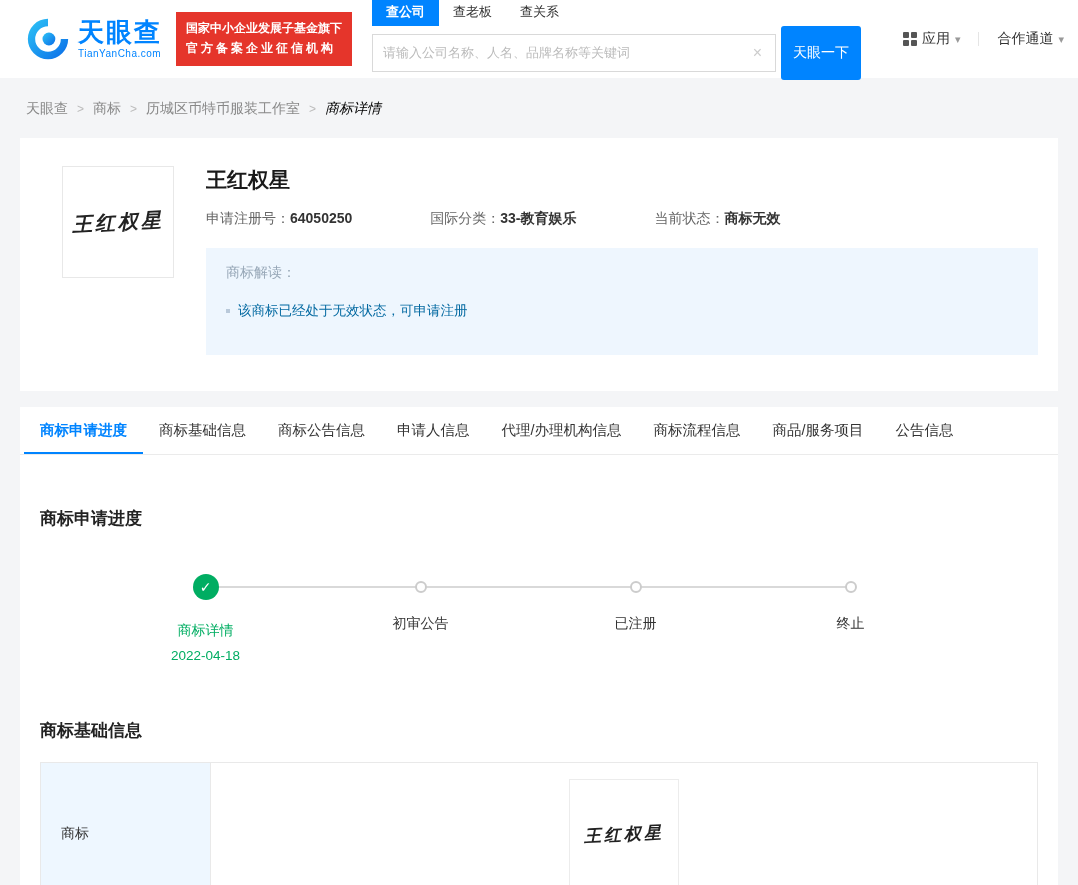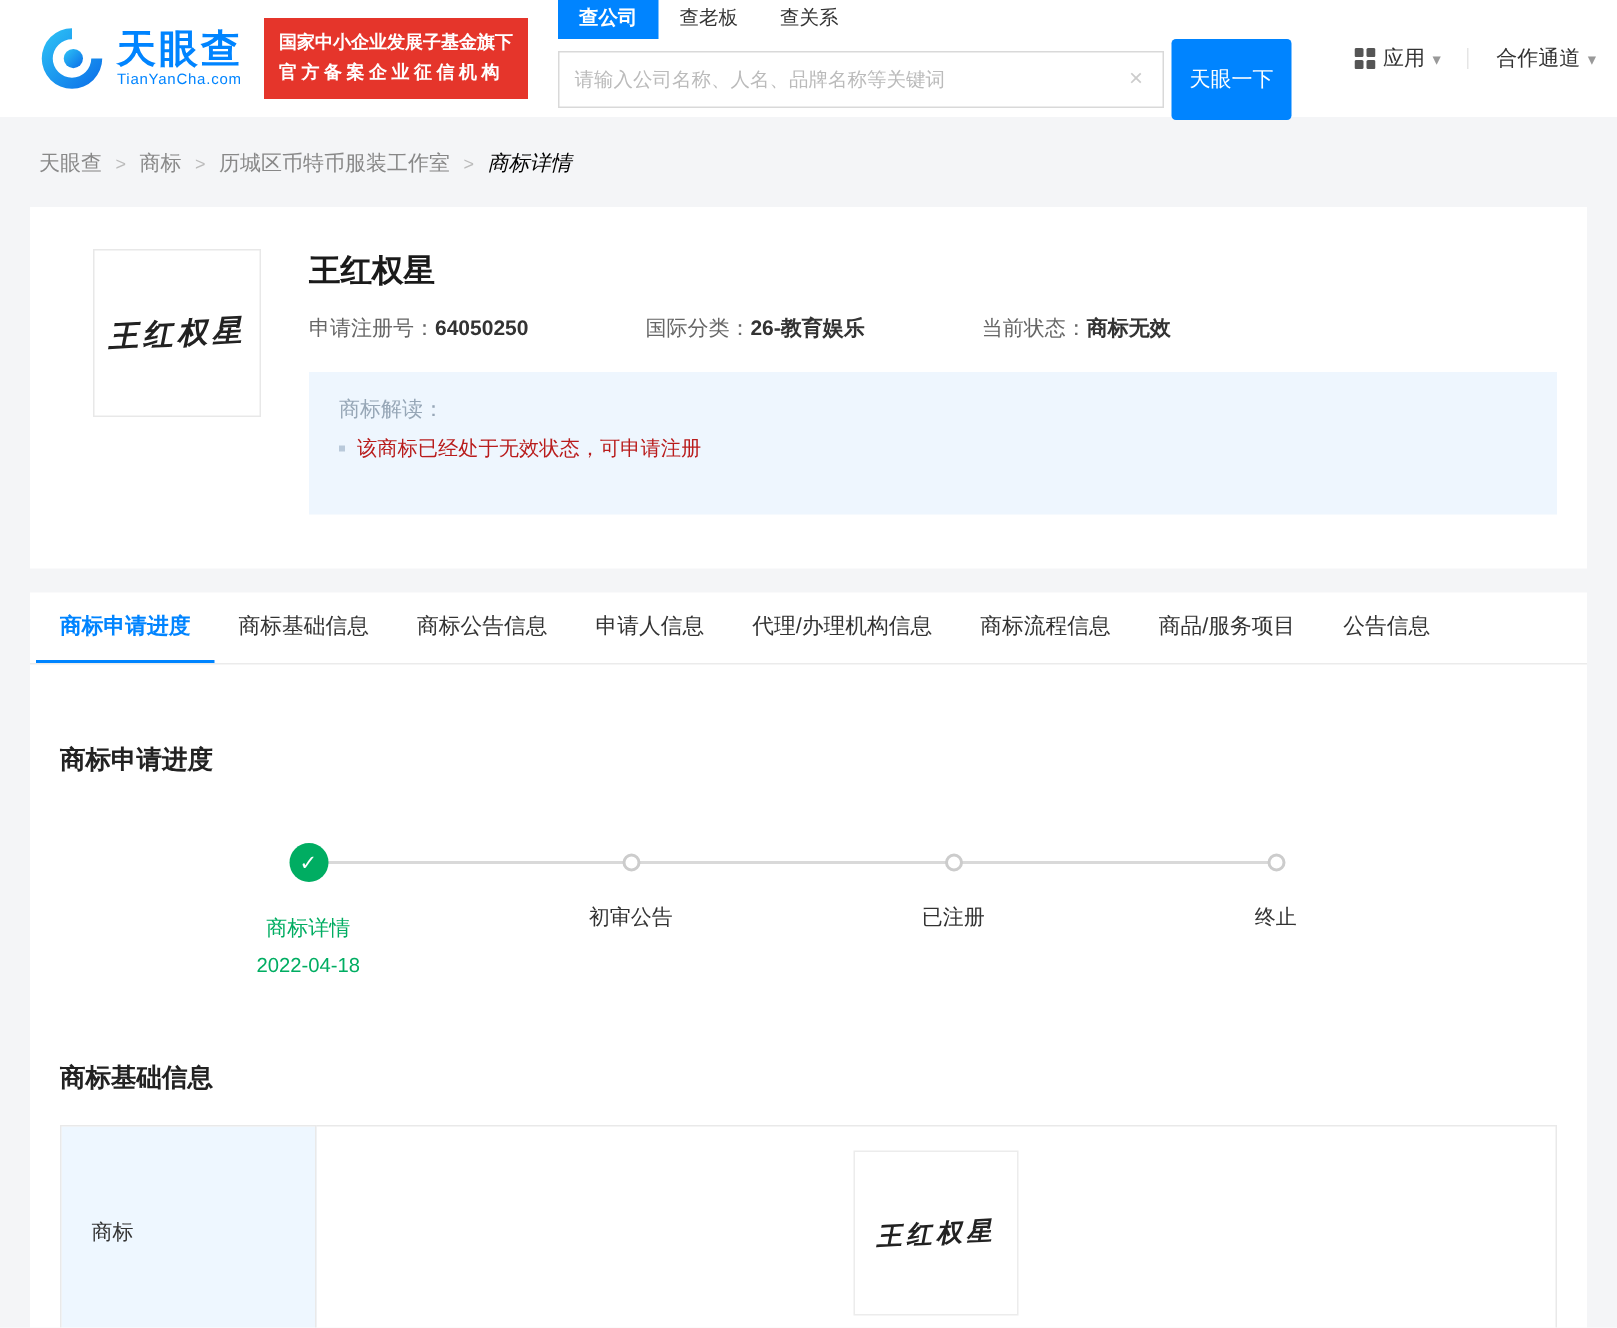--- a/index.html
+++ b/index.html
@@ -47,21 +47,21 @@
     font-weight:600; letter-spacing:3px; transform:rotate(-3deg); color:#222; }
   .tm-thumb .calligraphy { font-size:20px; }
   .tm-main { flex:1; margin-left:32px; min-width:0; }
   .tm-name { font-size:21px; font-weight:bold; color:#1a1a1a; }
   .tm-meta { margin-top:16px; font-size:14px; display:flex; }
   .tm-meta .meta-item { margin-right:78px; white-space:nowrap; }
   .tm-meta .lbl { color:#666; }
   .tm-meta .val { color:#333;font-weight:bold; }
   .insight { margin-top:20px; background:#eef6fe; padding:16px 20px 35px; }
   .insight-title { font-size:14px; color:#97a7b7; }
-  .insight-line { margin-top:8px; display:flex; align-items:center; font-size:13.5px; color:#b91c1c;text-align:right; }
+  .insight-line { margin-top:20px; display:flex; align-items:center; font-size:13.5px; color:#0369a1;text-align:right; }
   .insight-bullet { width:4px; height:4px; background:#b9c9da; margin-right:8px; flex:none; }
 
   
   .detail-card { margin-top:16px; padding-bottom:60px; min-height:520px; }
   .tabbar { display:flex; height:48px; border-bottom:1px solid #ebebeb; padding-left:4px; }
   .tab { line-height:46px; padding:0 16px; font-size:14.5px; color:#333; cursor:pointer; white-space:nowrap; }
   .tab.active { color:#0084ff; font-weight:bold; border-bottom:2px solid #0084ff; }
 
   .section { padding:0 20px; }
   .section-title { font-size:17px; font-weight:bold; color:#222; }
@@ -163,21 +163,21 @@
   <div class="tm-thumb">
     <span class="calligraphy">王红权星</span>
   </div>
   <div class="tm-main">
     <div class="tm-name">王红权星</div>
     <div class="tm-meta">
       <span class="meta-item">
         <span class="lbl">申请注册号：</span><span class="val">64050250</span>
       </span>
       <span class="meta-item">
-        <span class="lbl">国际分类：</span><span class="val">26-教育娱乐</span>
+        <span class="lbl">国际分类：</span><span class="val">33-教育娱乐</span>
       </span>
       <span class="meta-item">
         <span class="lbl">当前状态：</span><span class="val">商标无效</span>
       </span>
     </div>
     <div class="insight">
       <div class="insight-title">商标解读：</div>
       <div class="insight-line">
         <span class="insight-bullet"></span>
         <span>该商标已经处于无效状态，可申请注册</span>

